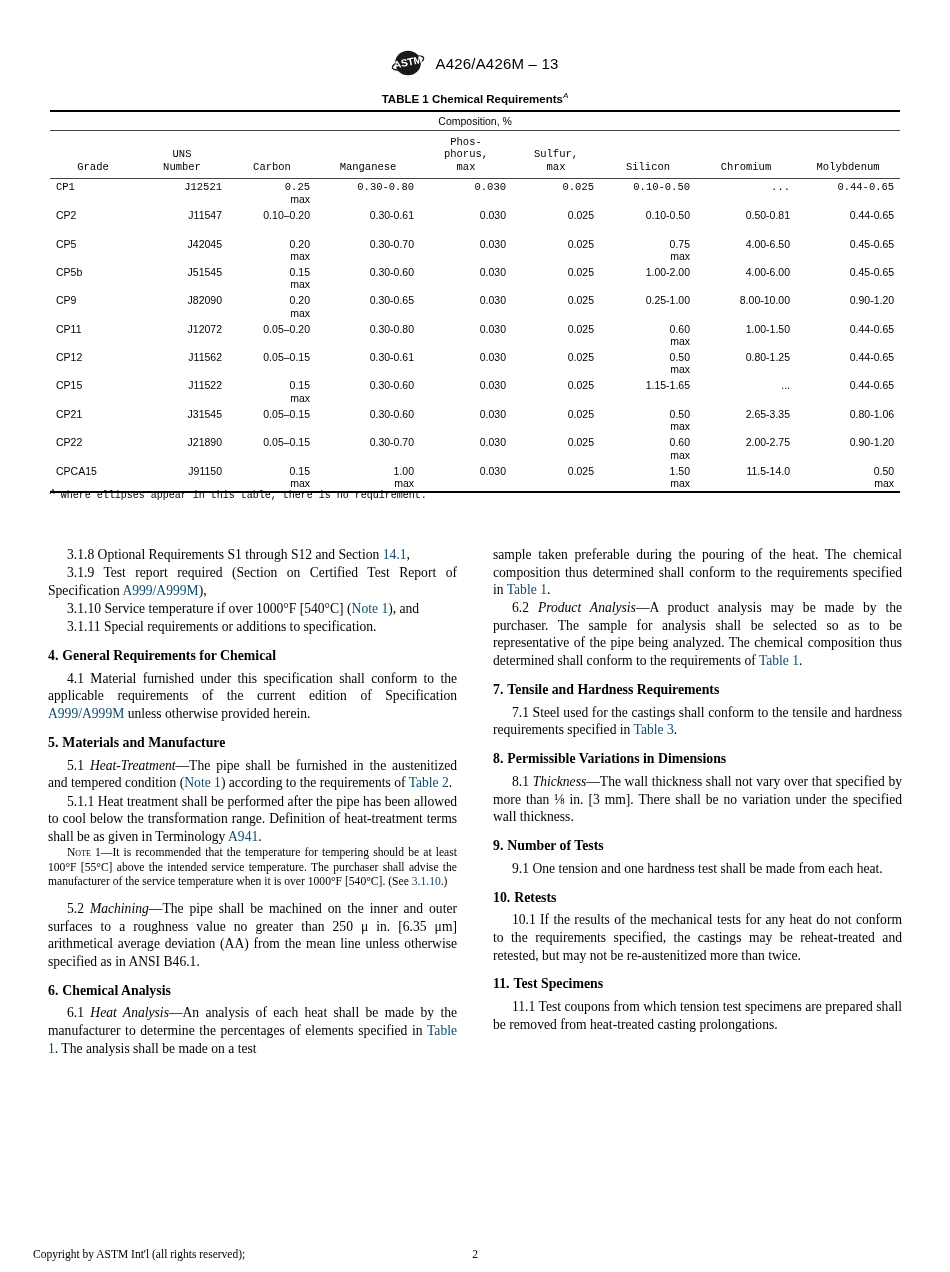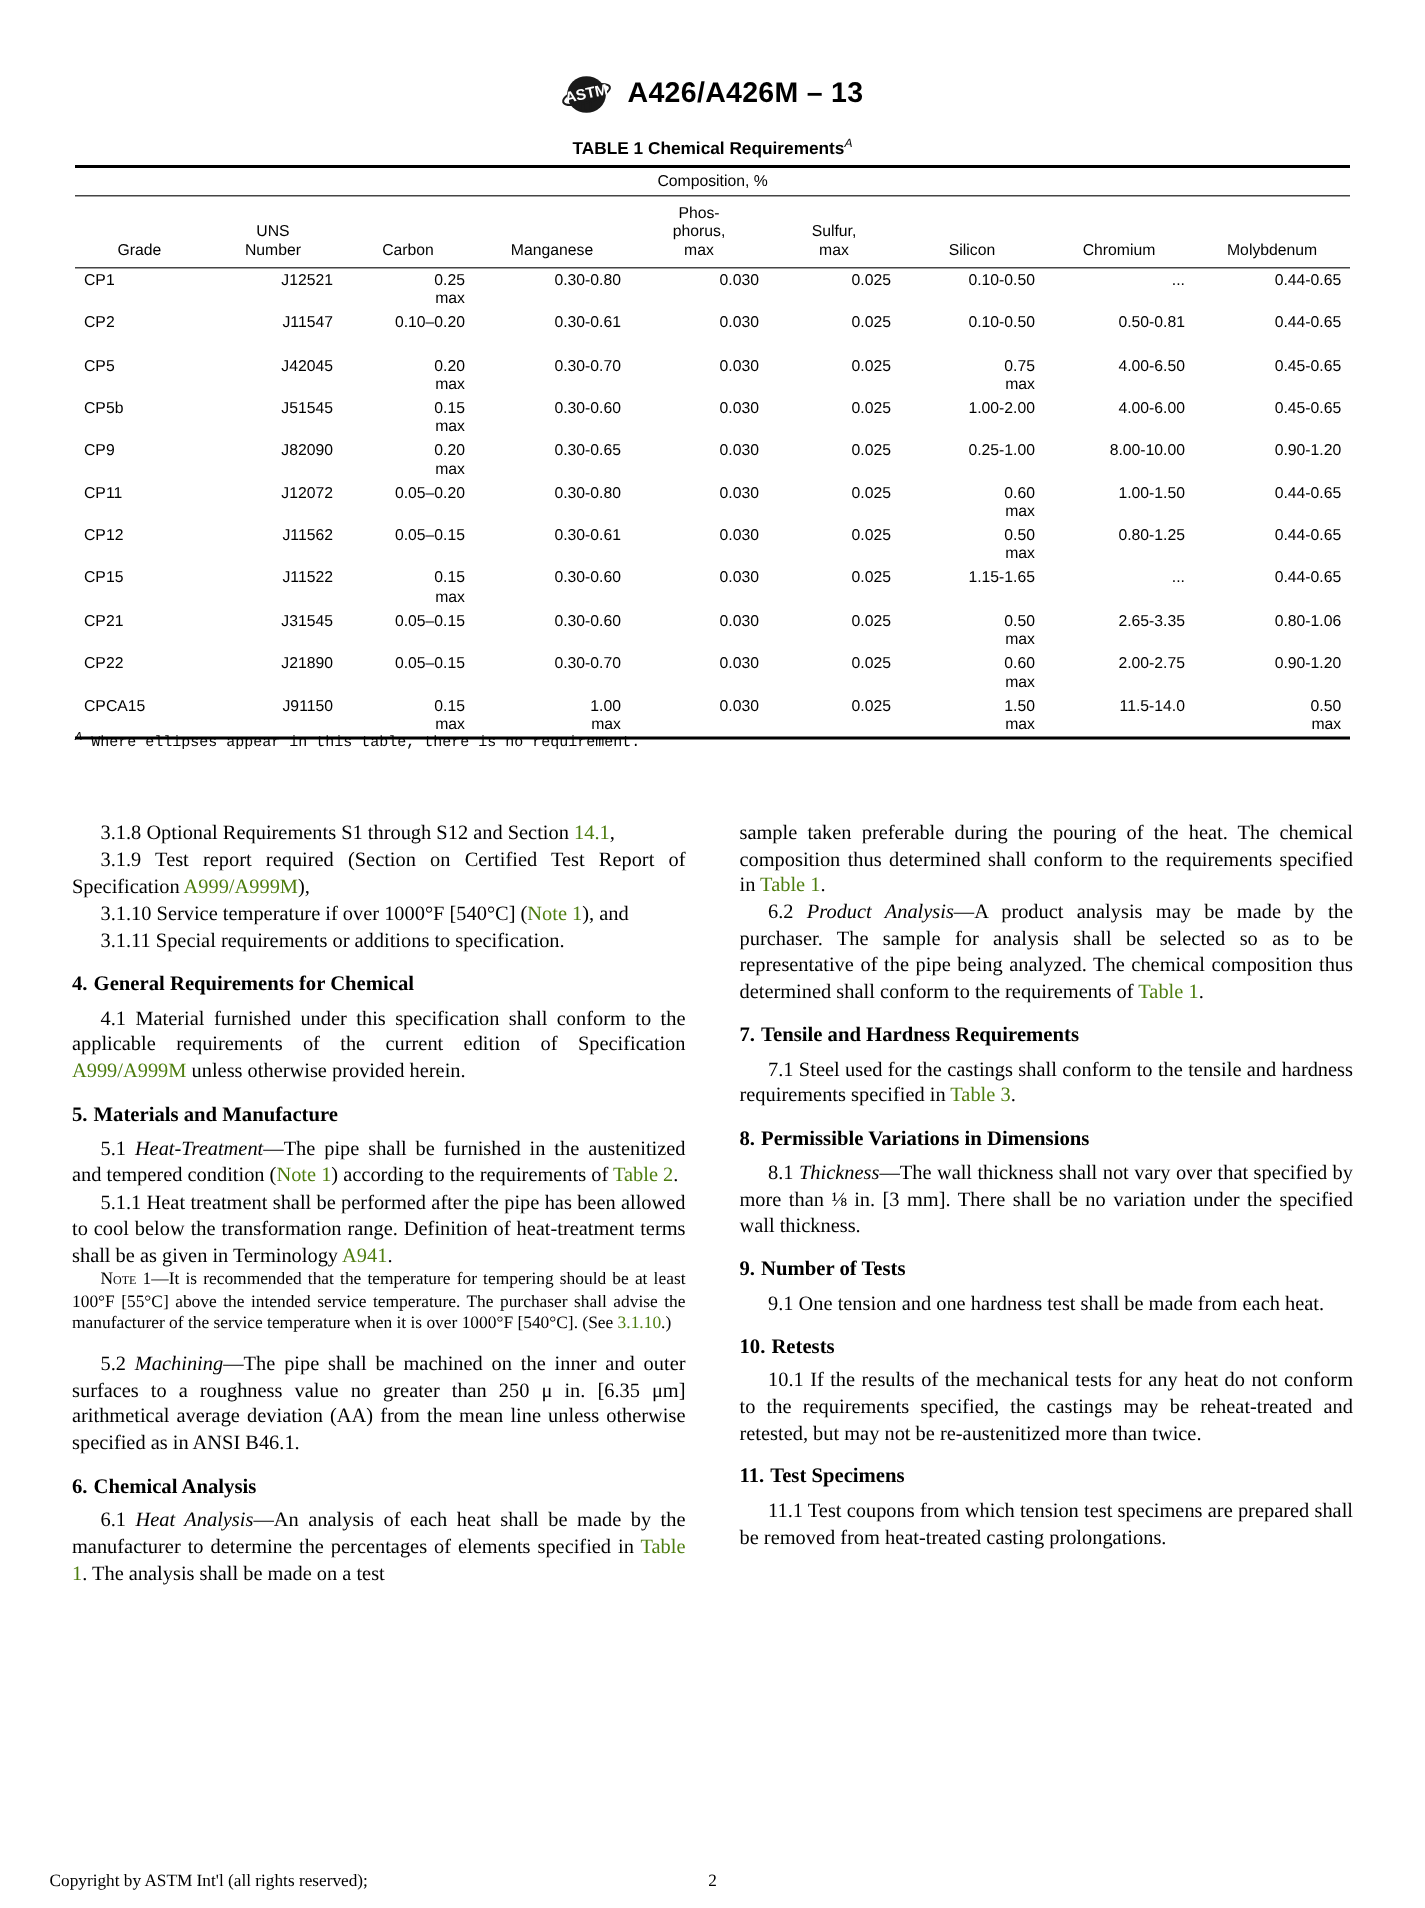--- a/index.html
+++ b/index.html
@@ -33,22 +33,22 @@
     justify-content: center;
     gap: 10px;
   }
   .astm-logo {
     width: 34px;
     height: 30px;
     display: block;
   }
   .doc-number {
     font-family: "Liberation Sans", sans-serif;
-    font-size: 19px;
-    font-weight: bold;
+    font-size: 15px;
+    font-weight: normal;
     letter-spacing: 0.2px;
     white-space: nowrap;
   }
 
   
   .table-title {
     position: absolute;
     top: 91px;
     left: 0;
     width: 950px;
@@ -76,21 +76,21 @@
     border-collapse: collapse;
     width: 850px;
     table-layout: fixed;
   }
   table.chem td, table.chem th {
     padding: 0;
     font-weight: normal;
     vertical-align: bottom;
   }
   .rule-thick { border-top: 2px solid #000; }
-  .rule-thin  { border-top: 1px solid #444; }
+  .rule-thin  { border-top: 1px solid #444; font-family: Liberation Mono, monospace; }
 
   tr.span-row td {
     text-align: center;
     font-size: 10.5px;
     padding: 3px 0 3px 0;
   }
   tr.hdr-row td {
     text-align: center;
     padding: 5px 2px 5px 2px;
     line-height: 1.18;
@@ -164,21 +164,21 @@
     font-size: 11.6px;
     line-height: 1.26;
     text-align: justify;
     text-indent: 19px;
     margin-bottom: 10px;
   }
   .note-label {
     font-variant: small-caps;
     font-size: 11.6px;
   }
-  .ref { color: #4d7c0f; }
+  .ref { color: #0c4a6e; }
   .ital { font-style: italic; }
 
   
   .footer {
     position: absolute;
     bottom: 24px;
     left: 0;
     width: 950px;
     font-size: 11.5px;
   }

